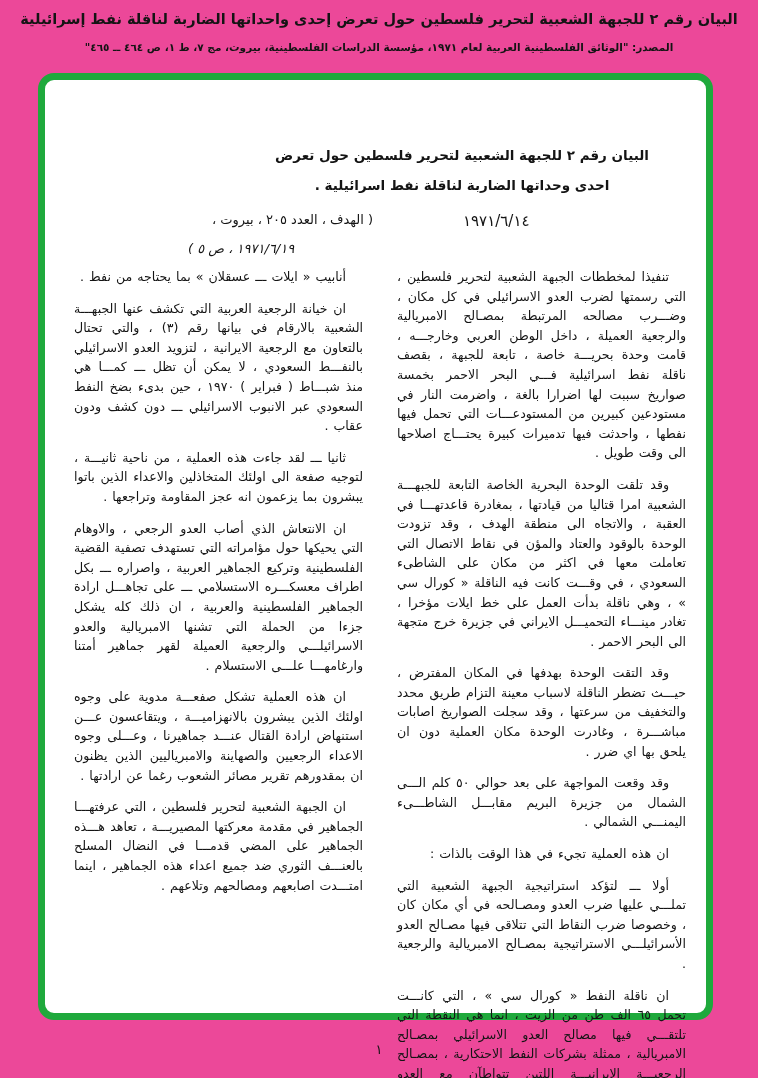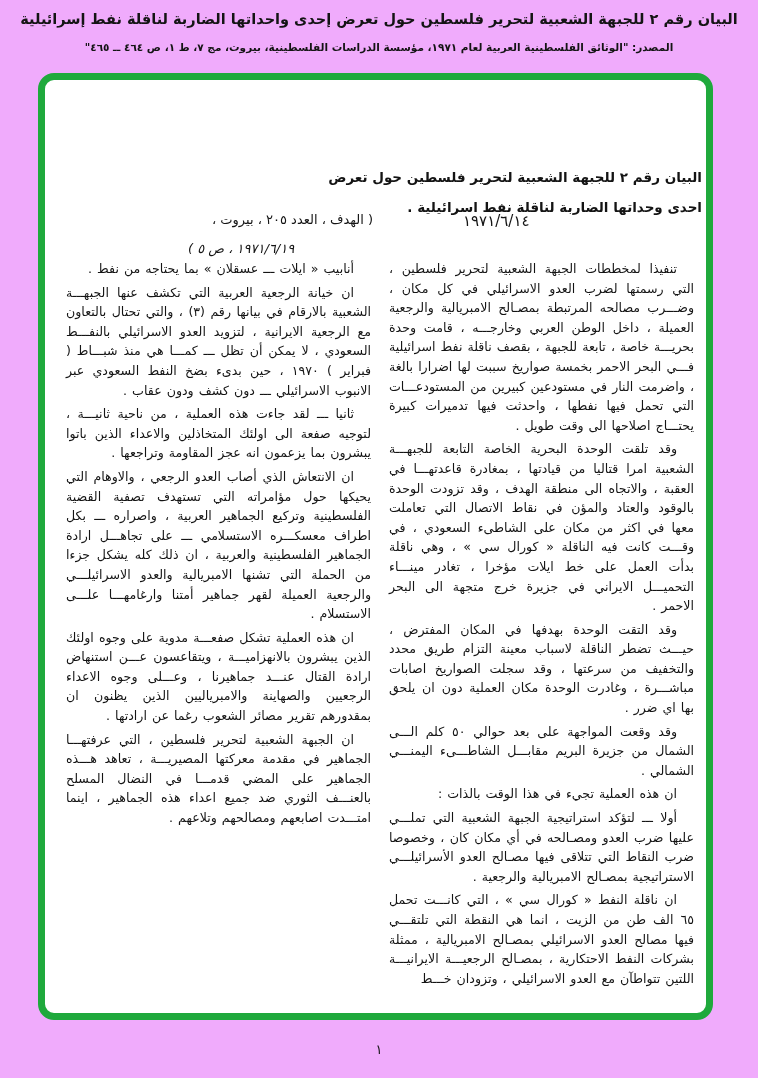--- a/index.html
+++ b/index.html
@@ -1,42 +1,42 @@
 <!DOCTYPE html>
 <html lang="ar" style="--green: #1fa93c; --ink: #141414;"><head>
 <meta charset="utf-8">
 <style>
   :root { --green:#1fa93c; --ink:#141414; }
   html,body { margin:0; padding:0; }
   body { background:#ffffff; font-family:"DejaVu Sans", sans-serif; color:var(--ink); }
-  .page { position:relative; width:758px; height:1078px; background:#f0abfc; overflow:hidden; }
+  .page { position:relative; width:758px; height:1078px; background:#ec4899; overflow:hidden; }
 
   .hdr-title { position:absolute; top:11px; left:0; right:0; text-align:center;
                direction:rtl; font-weight:bold; font-size:14.5px; letter-spacing:0; }
   .hdr-source { position:absolute; top:41px; left:0; right:0; text-align:center;
                 direction:rtl; font-weight:bold; font-size:10.5px; }
 
   .doc-frame { position:absolute; left:38px; top:73px; width:675px; height:947px;
                border:7px solid var(--green); border-radius:16px; box-sizing:border-box;
                background:#ffffff; }
 
   .doc-title { position:absolute; left:222px; top:140px; width:480px;
-               direction:rtl; text-align:right; font-weight:bold; font-size:13.5px;
-               line-height:30px;margin-top:22px; }
+               direction:rtl; text-align:center; font-weight:bold; font-size:13.5px;
+               line-height:30px; }
   .doc-title div { white-space:nowrap; }
 
   .doc-date { position:absolute; left:463px; top:212px; direction:rtl; font-size:15px; }
   .cit-line1 { position:absolute; left:212px; top:212px; direction:rtl; font-size:13px; }
   .cit-line2 { position:absolute; left:188px; top:241px; direction:rtl; font-size:13px;font-style:italic; }
 
   .columns { position:absolute; left:62px; top:255px; width:636px;
              display:flex; direction:rtl; gap:10px; }
   .col { flex:1; direction:rtl; text-align:justify; font-size:12.6px;
          line-height:19.6px; word-spacing:1px; }
-  .col p { margin:4px; text-indent:17px; }
+  .col p { margin:12px; text-indent:17px; }
 
   .page-num { position:absolute; top:1042px; left:0; right:0; text-align:center;
               font-size:13px; }
 </style>
 </head>
 <body>
 
 <div class="page">
 
   <div class="hdr-title">البيان رقم ٢ للجبهة الشعبية لتحرير فلسطين حول تعرض إحدى واحداتها الضاربة لناقلة نفط إسرائيلية</div>

